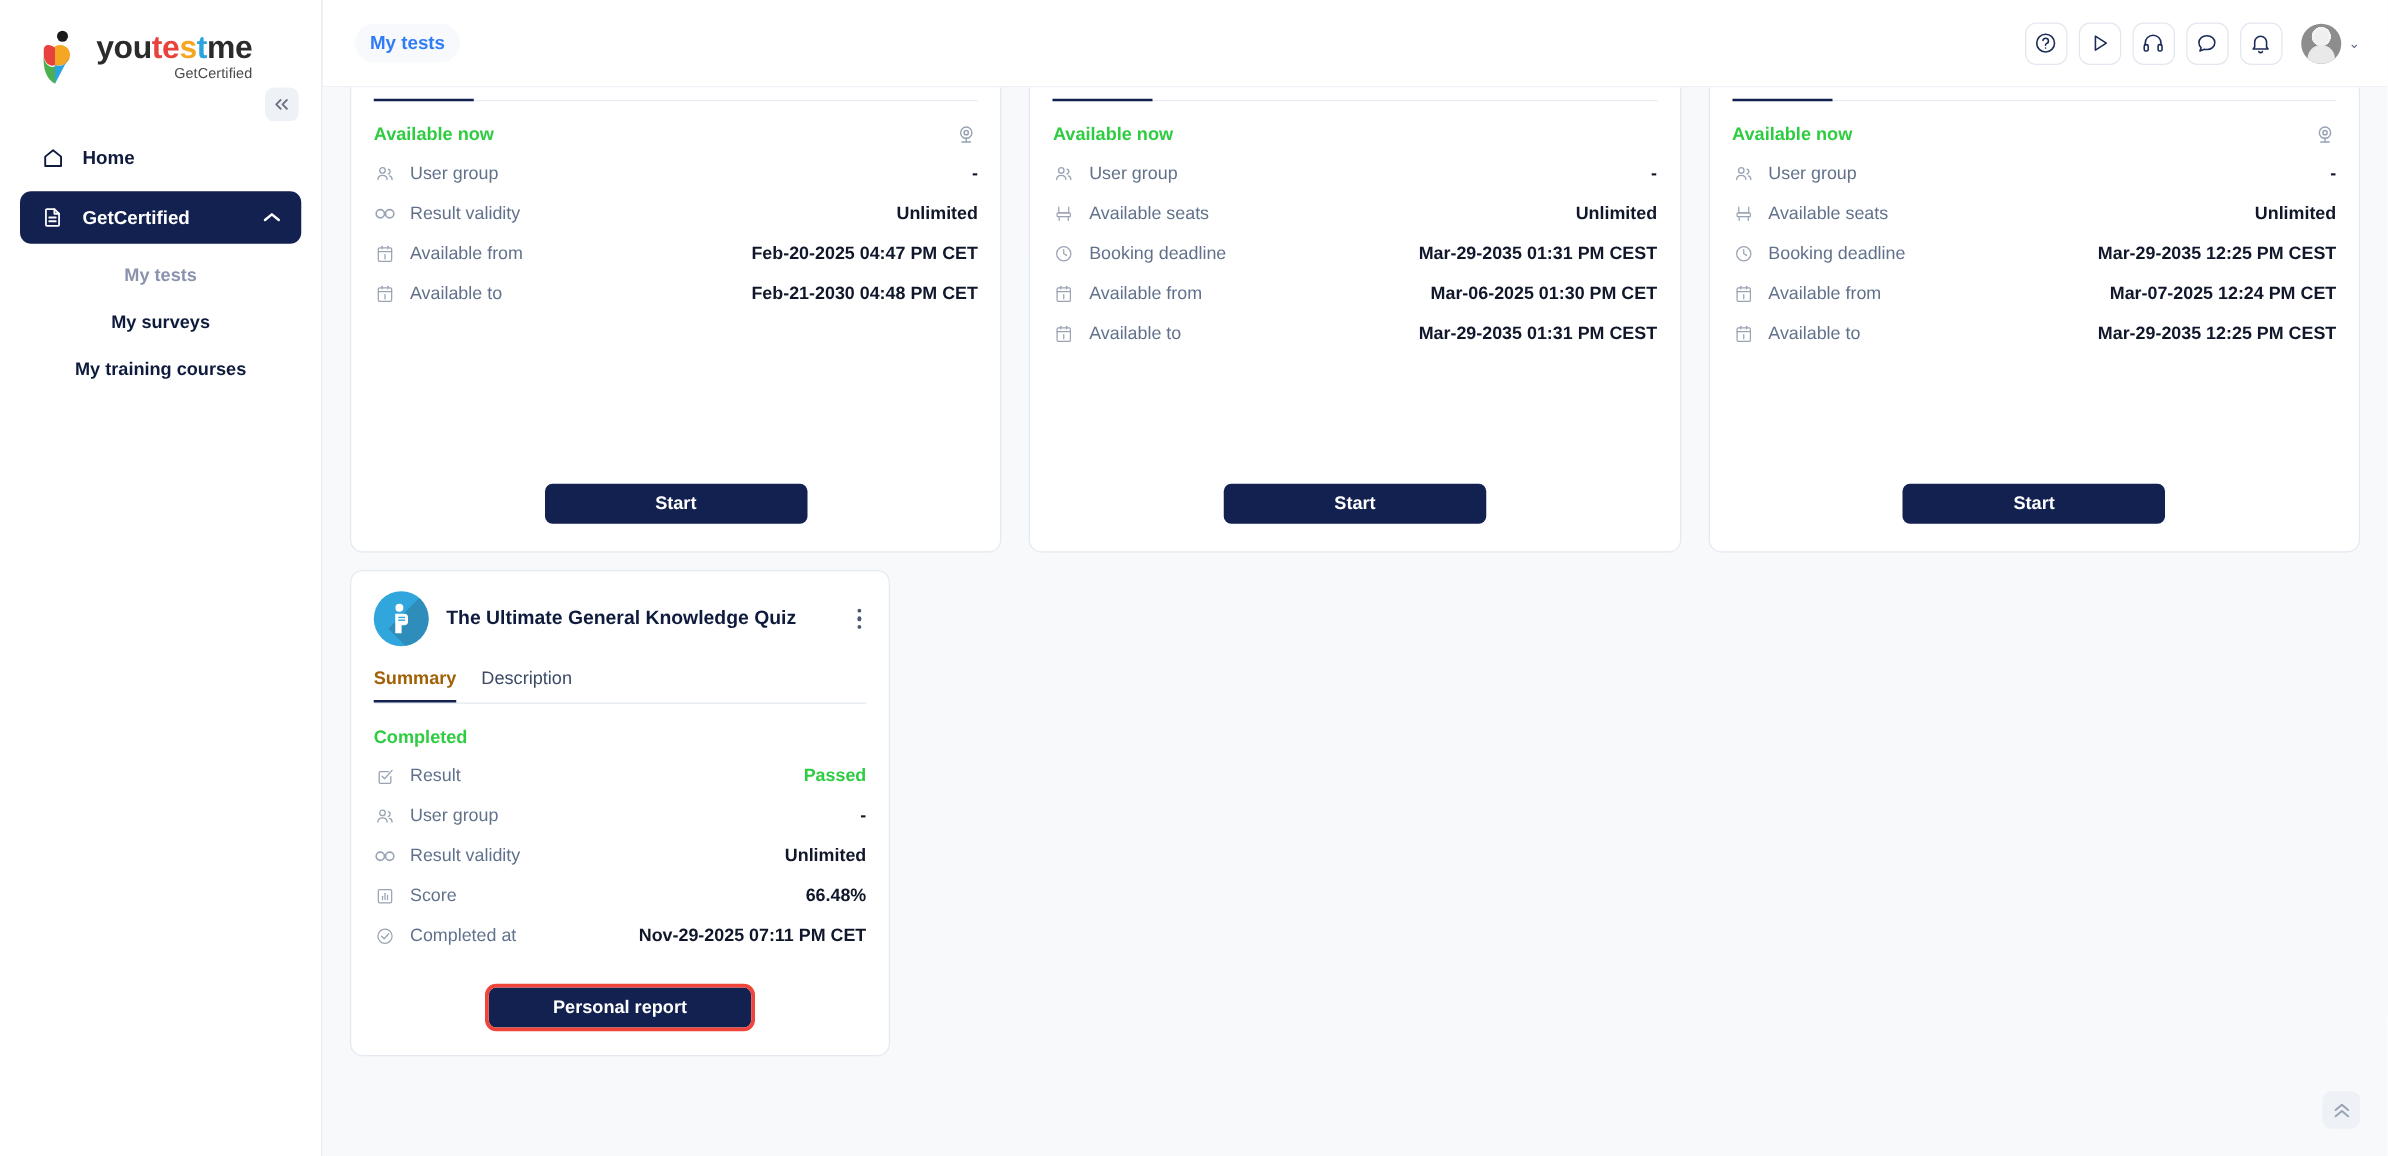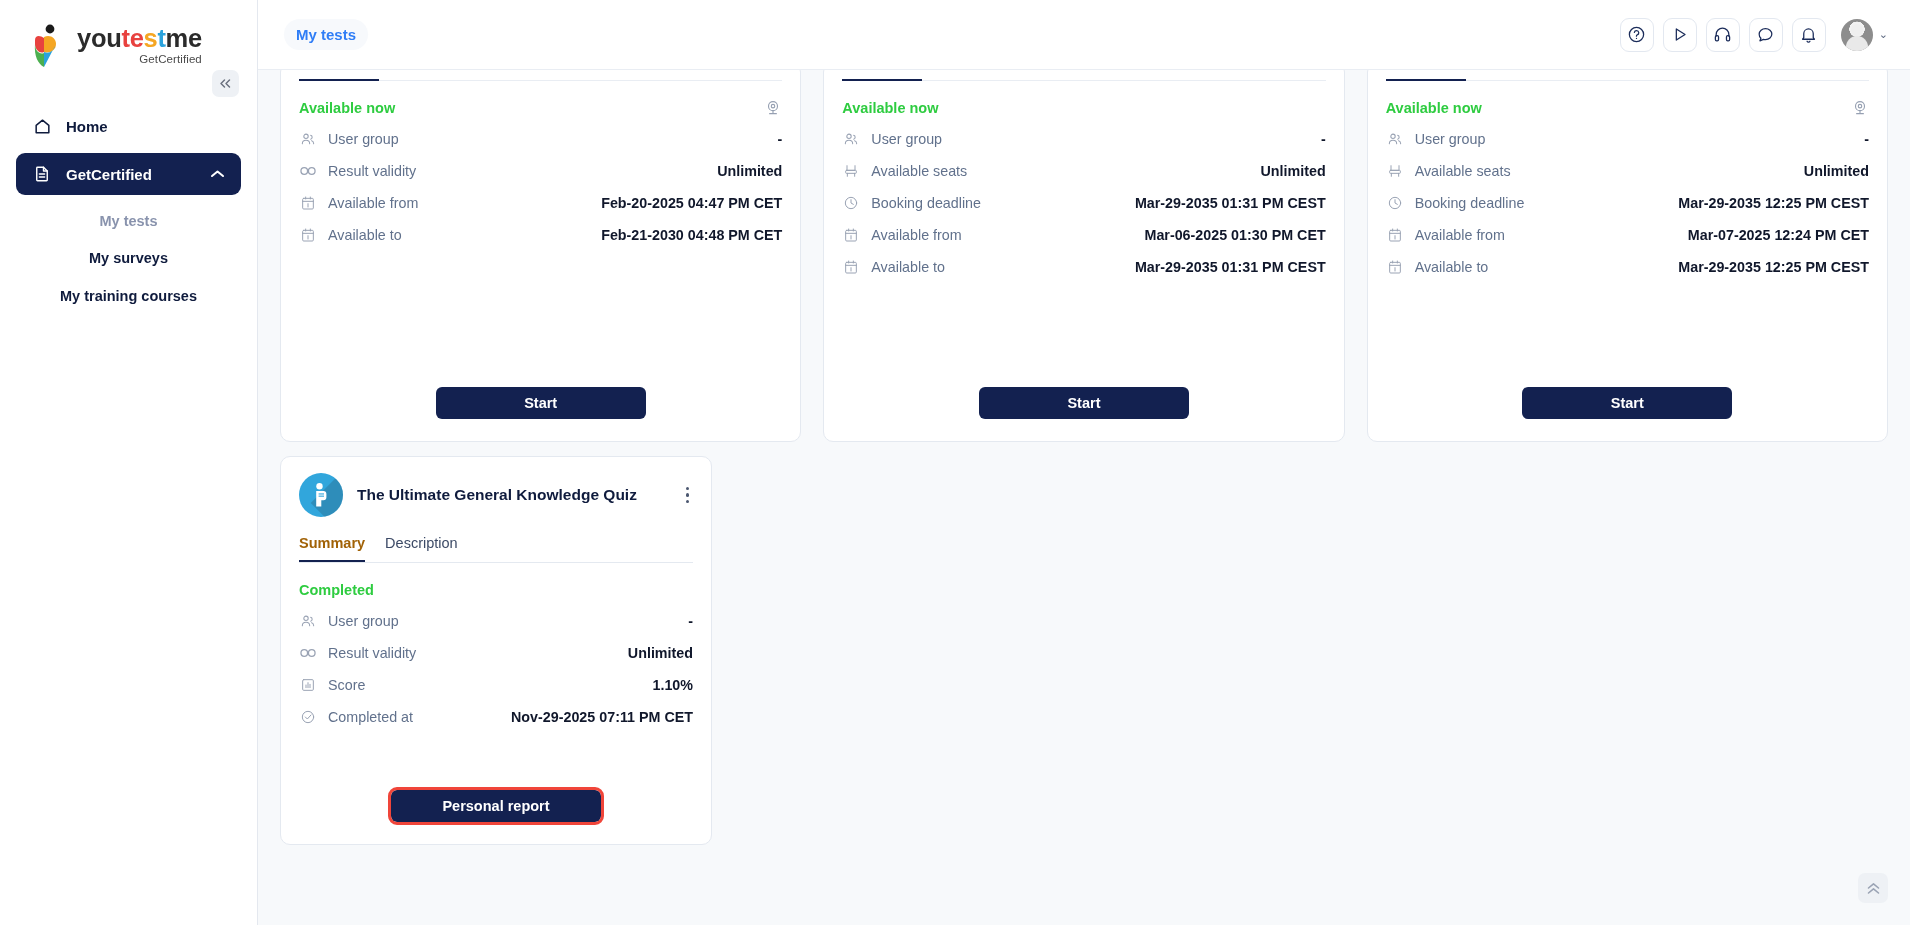--- a/index.html
+++ b/index.html
@@ -527,20 +527,30 @@
           <div class="tab">Description</div>
         </div>
 
         <div class="status-row">
           <span class="status-text done">Completed</span>
         </div>
 
         <div class="kv">
           <span class="kv-ico">
             <svg width="16" height="16" viewBox="0 0 24 24" fill="none" stroke="currentColor" stroke-width="1.6" stroke-linecap="round" stroke-linejoin="round">
+                <path d="M19 12.5V19a1.5 1.5 0 0 1-1.5 1.5h-11A1.5 1.5 0 0 1 5 19V8a1.5 1.5 0 0 1 1.5-1.5H16"></path>
+                <polyline points="8.5,12 11.5,15 20.5,5"></polyline>
+              </svg>
+          </span>
+          <span class="kv-label">Result</span>
+          <span class="kv-val green">Passed</span>
+        </div>
+        <div class="kv">
+          <span class="kv-ico">
+            <svg width="16" height="16" viewBox="0 0 24 24" fill="none" stroke="currentColor" stroke-width="1.6" stroke-linecap="round" stroke-linejoin="round">
                 <circle cx="9" cy="8" r="3.3"></circle>
                 <path d="M3.5 19c0-3.1 2.5-5 5.5-5s5.5 1.9 5.5 5"></path>
                 <path d="M16 6.5a3 3 0 0 1 0 5.8"></path>
                 <path d="M17.5 14.5c2 .6 3 2.2 3 4.5"></path>
               </svg>
           </span>
           <span class="kv-label">User group</span>
           <span class="kv-val">-</span>
         </div>
         <div class="kv">
@@ -556,21 +566,21 @@
         <div class="kv">
           <span class="kv-ico">
             <svg width="16" height="16" viewBox="0 0 24 24" fill="none" stroke="currentColor" stroke-width="1.5" stroke-linecap="round" stroke-linejoin="round">
                 <rect x="4" y="4" width="16" height="16" rx="1.6"></rect>
                 <line x1="9" y1="16" x2="9" y2="12"></line>
                 <line x1="12" y1="16" x2="12" y2="8.5"></line>
                 <line x1="15" y1="16" x2="15" y2="11"></line>
               </svg>
           </span>
           <span class="kv-label">Score</span>
-          <span class="kv-val">1.10%</span>
+          <span class="kv-val">66.48%</span>
         </div>
         <div class="kv">
           <span class="kv-ico">
             <svg width="16" height="16" viewBox="0 0 24 24" fill="none" stroke="currentColor" stroke-width="1.5" stroke-linecap="round" stroke-linejoin="round">
                 <circle cx="12" cy="12" r="8.5"></circle>
                 <polyline points="8,12 11,15 16.5,9"></polyline>
               </svg>
           </span>
           <span class="kv-label">Completed at</span>
           <span class="kv-val">Nov-29-2025 07:11 PM CET</span>

